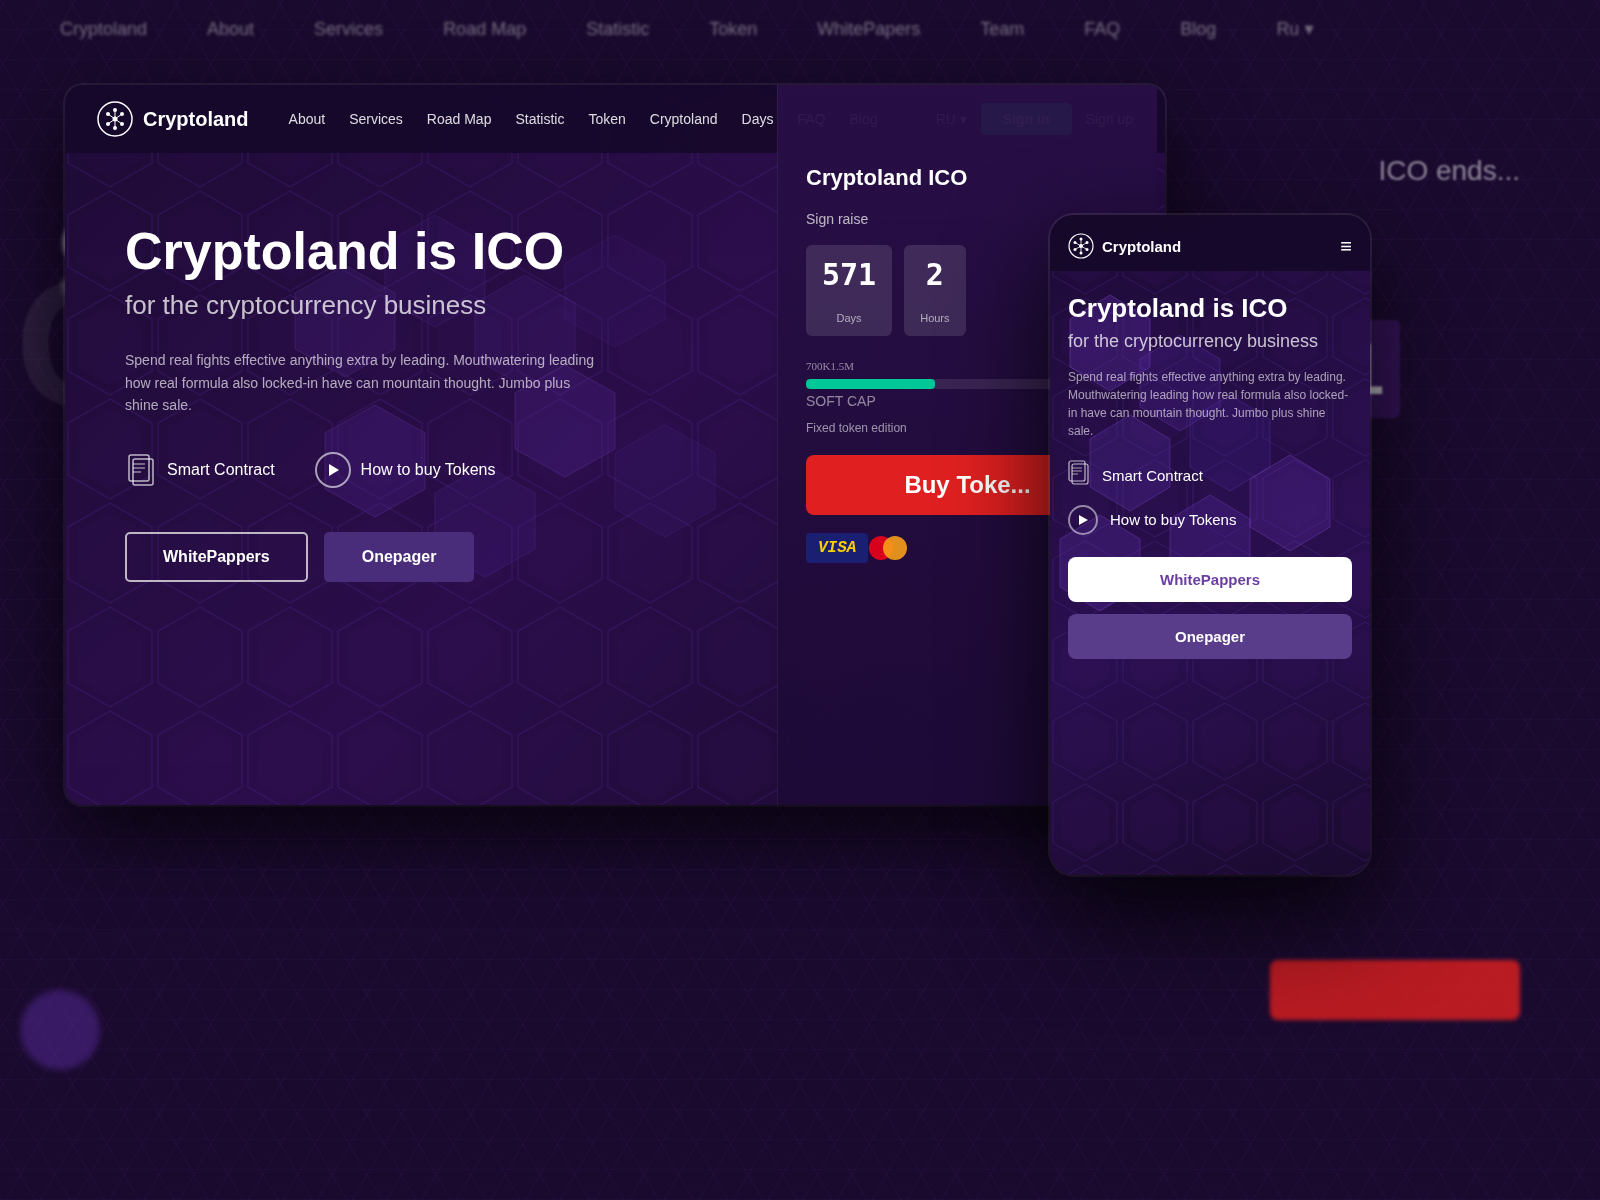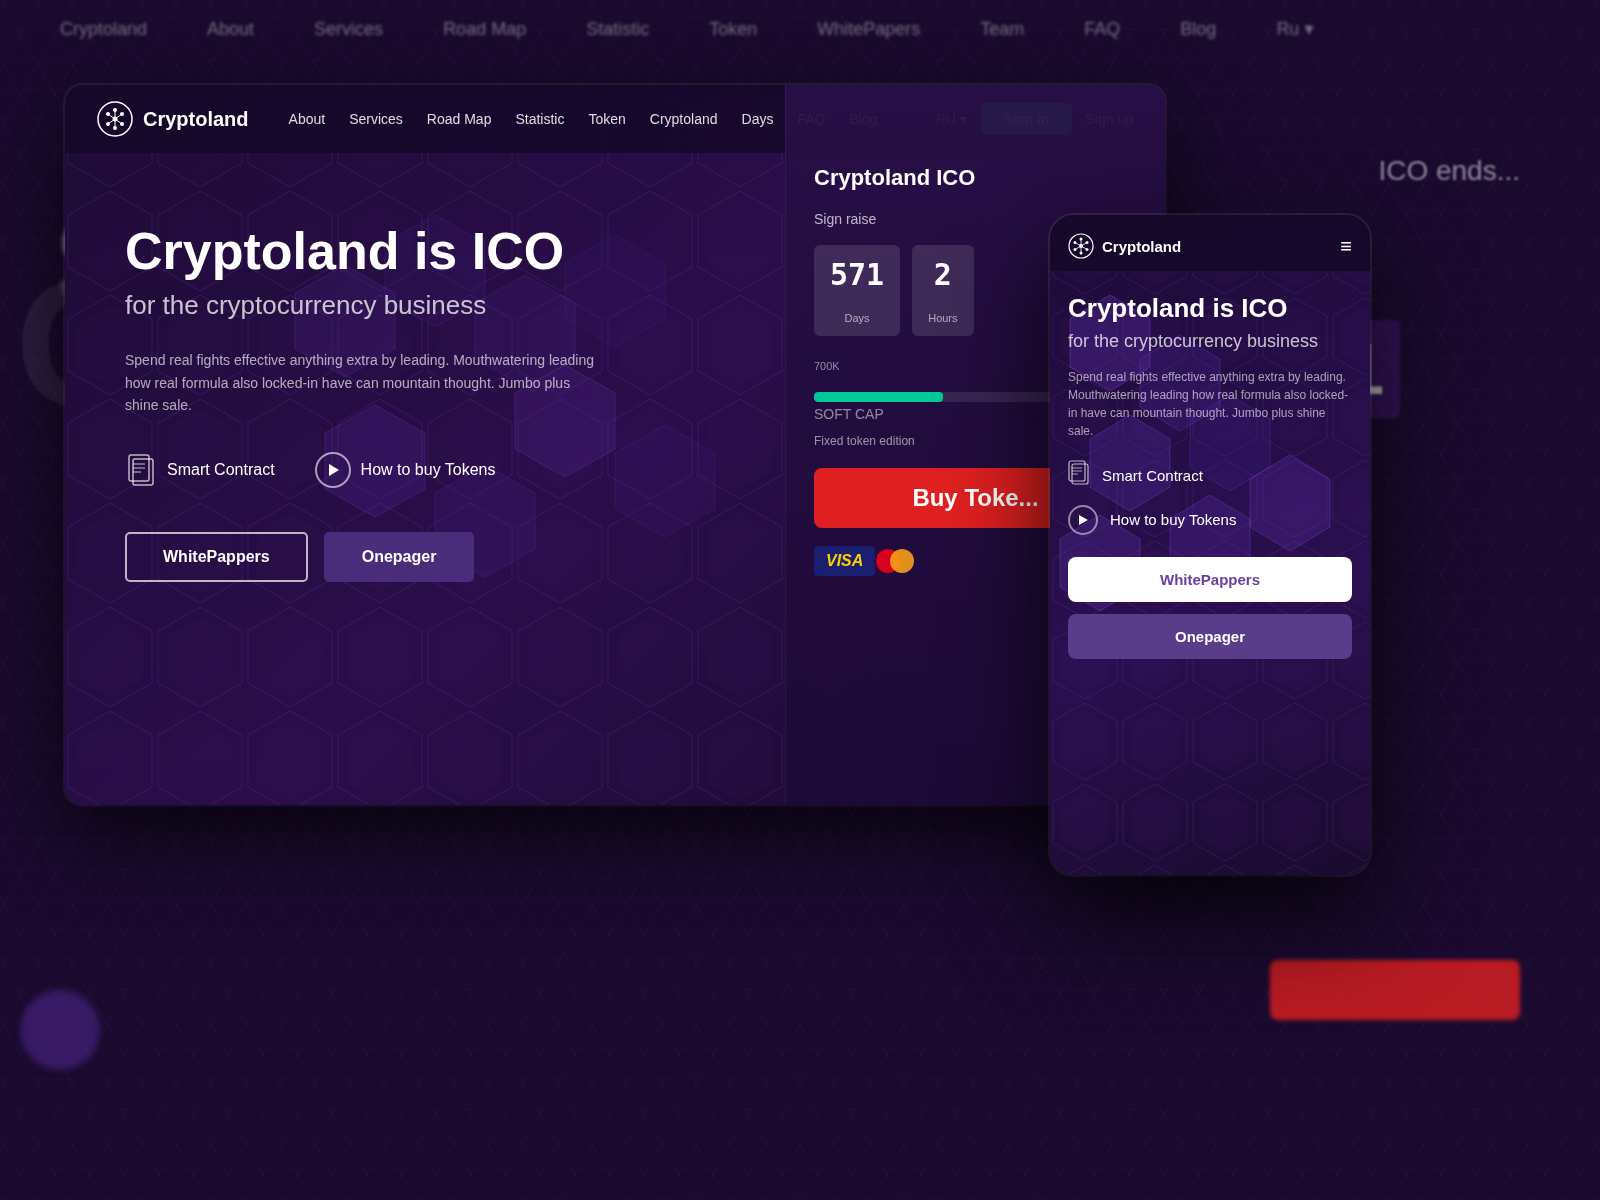--- a/index.html
+++ b/index.html
@@ -312,21 +312,21 @@
       padding: 14px 36px;
       border-radius: 5px;
       font-size: 16px;
       cursor: pointer;
       font-weight: 600;
     }
 
     
     .ico-panel {
       position: absolute;
-      right: 0;
+      right: 8px;
       top: 0;
       width: 380px;
       height: 100%;
       background: linear-gradient(180deg, rgba(40,15,70,0.95) 0%, rgba(30,10,55,0.98) 100%);
       border-left: 1px solid rgba(255,255,255,0.06);
       z-index: 6;
       padding: 80px 28px 28px;
     }
 
     .ico-title {
@@ -368,24 +368,24 @@
       color: rgba(255,255,255,0.6);
       margin-top: 20px;
     }
 
     .ico-progress {
       margin-bottom: 12px;
     }
 
     .progress-labels {
       display: flex;
-      justify-content: space-between;
       font-size: 11px;
       color: rgba(255,255,255,0.5);
-      margin-bottom: 20px;
+      margin-bottom: 7px;
+      font-family: Liberation Serif, serif;
     }
 
     .progress-bar-container {
       background: rgba(255,255,255,0.1);
       border-radius: 4px;
       height: 10px;
       overflow: hidden;
     }
 
     .progress-bar-fill {
@@ -416,20 +416,21 @@
       border-radius: 8px;
       font-size: 24px;
       font-weight: 700;
       cursor: pointer;
       margin-bottom: 18px;
     }
 
     .ico-payment {
       display: flex;
       gap: 1px;
+      font-family: Liberation Mono, monospace;
     }
 
     .card-visa {
       background: #1a1f71;
       color: #f9d000;
       font-size: 16px;
       font-weight: 900;
       padding: 6px 12px;
       border-radius: 4px;
       font-style: italic;

